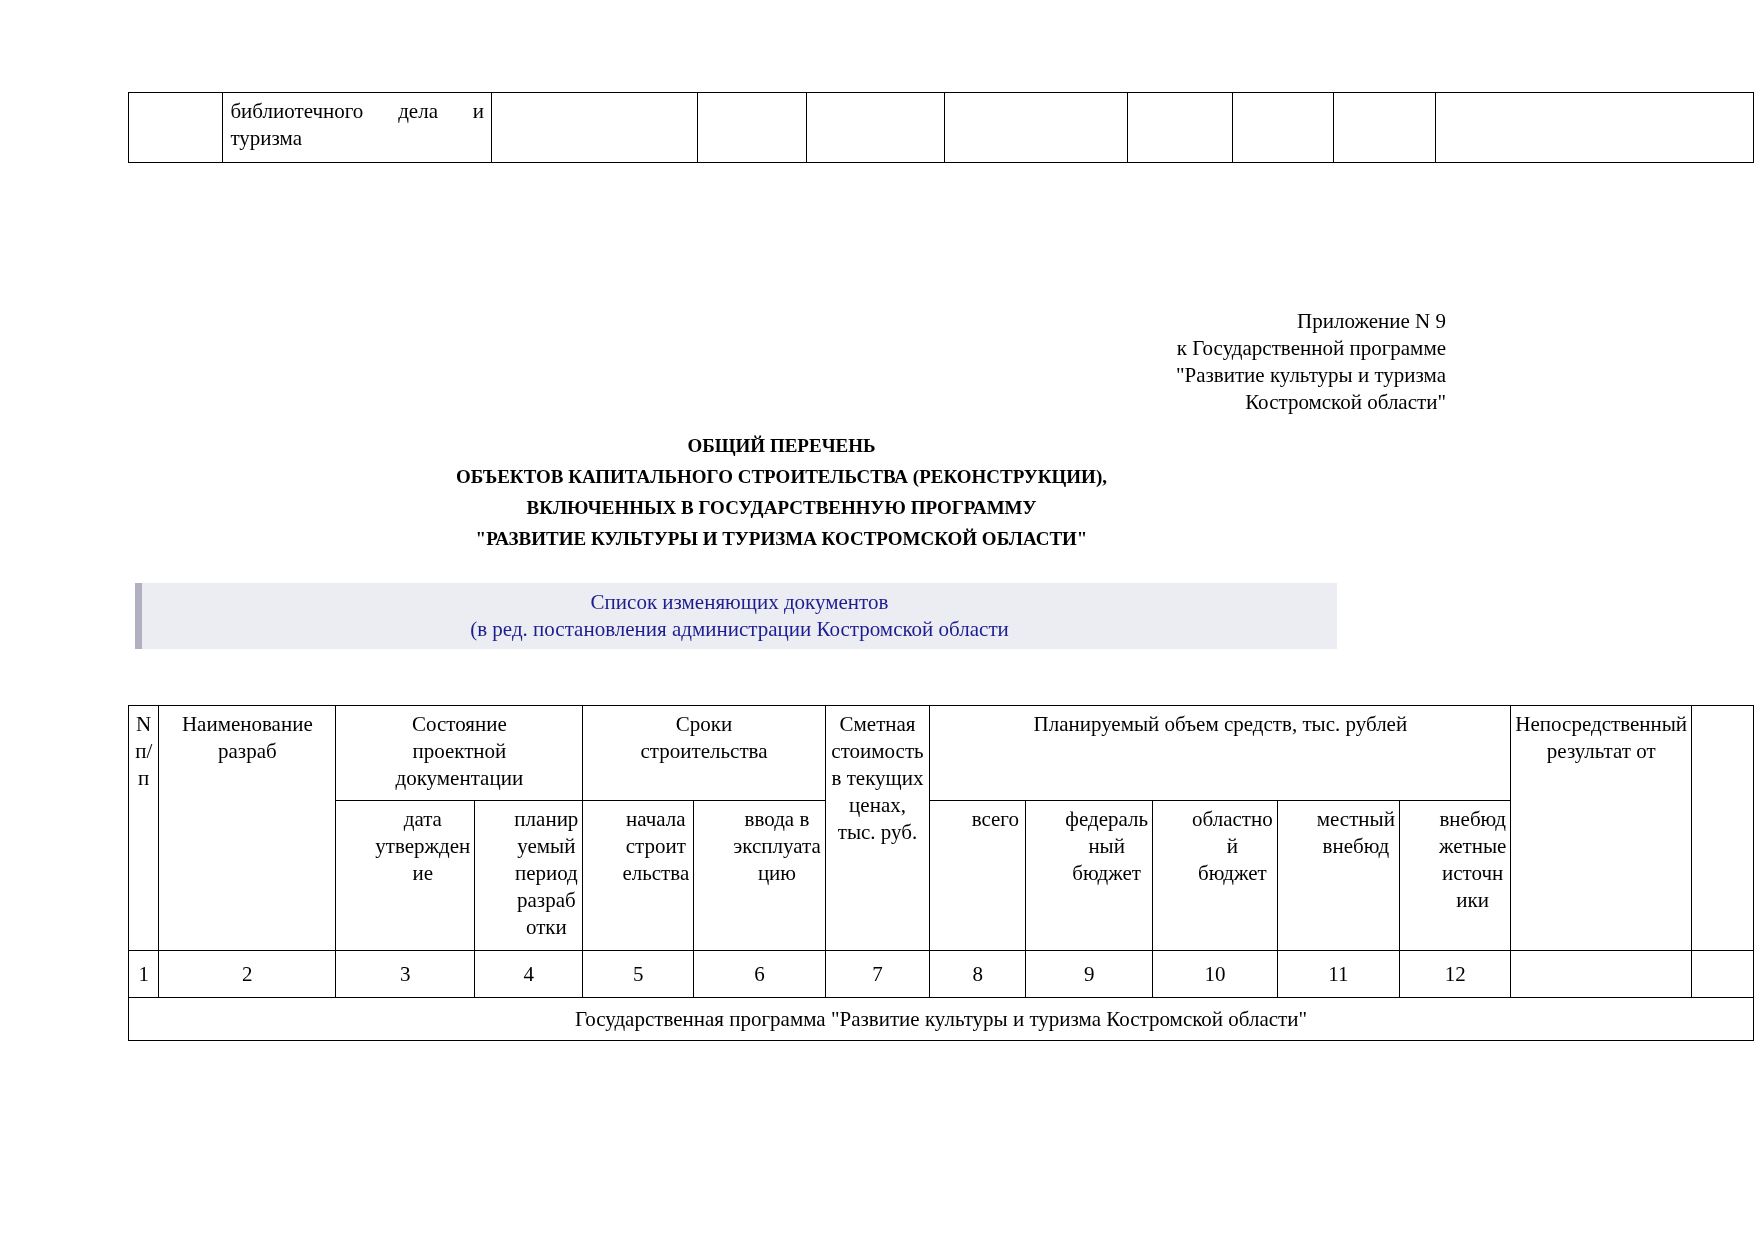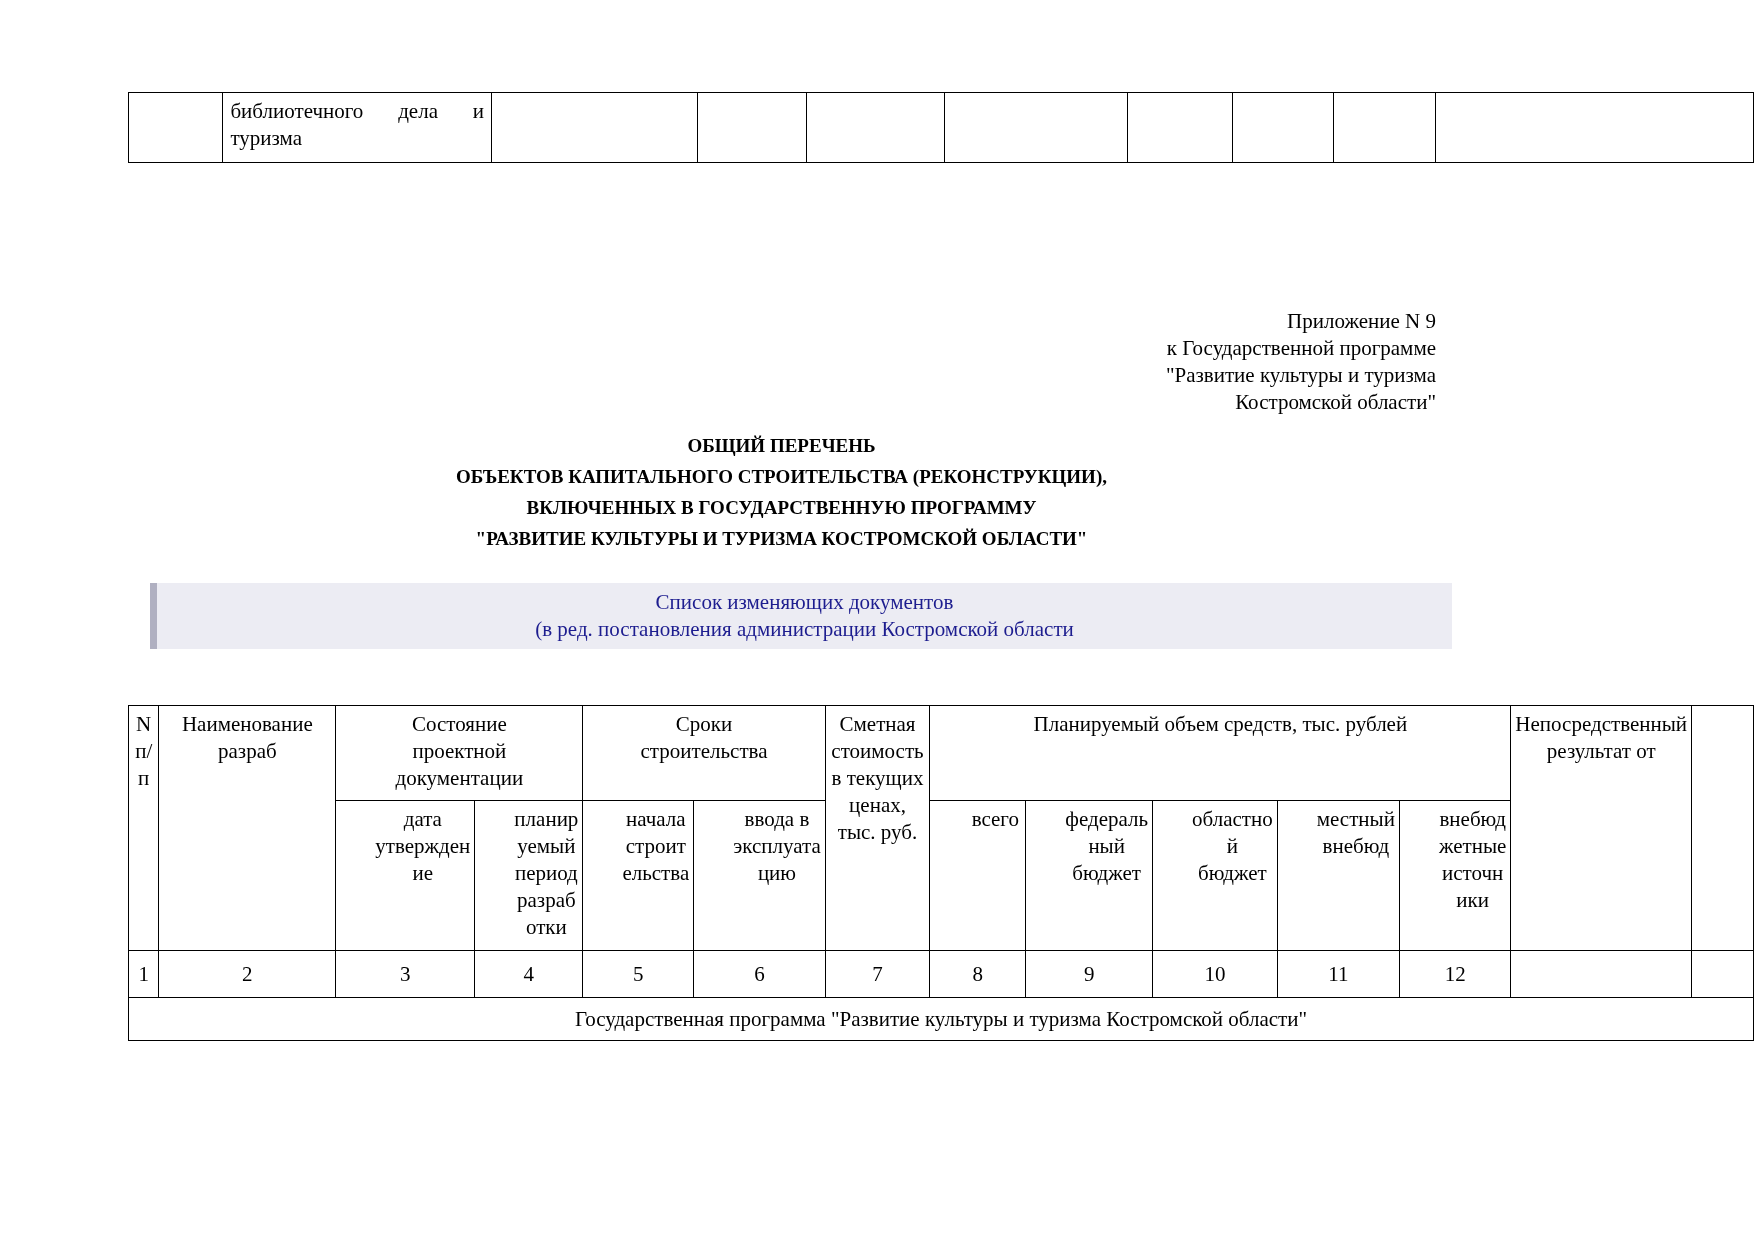--- a/index.html
+++ b/index.html
@@ -9,28 +9,28 @@
   table { border-collapse:collapse; table-layout:fixed; }
   td, th { border:1px solid #000; font-weight:normal; vertical-align:top; line-height:27px; }
 
   
   .frag-table { position:absolute; left:128px; top:92px; }
   .frag-table td { height:70px; }
   .frag-cell-text { padding:5px 7px; text-align:left; }
   .jline { display:block; text-align:justify; text-align-last:justify; }
 
   
-  .appendix { position:absolute; top:308px; right:318px; text-align:right; line-height:27px; }
+  .appendix { position:absolute; top:308px; right:308px; text-align:right; line-height:27px; }
 
   
   .doc-title { position:absolute; left:128px; top:430px; width:1307px; text-align:center;
                font-weight:bold; font-size:19px; line-height:31px; }
 
   
-  .amend-box { position:absolute; left:150px; top:583px; width:1302px;
+  .amend-box { position:absolute; left:135px; top:583px; width:1202px;
                background:#ececf3; border-left:7px solid #b0b0c1;
                color:#1d1d8f; text-align:center; padding:6px 10px; line-height:27px; }
 
   
   .main-table { position:absolute; left:128px; top:705px; }
   .main-table th, .main-table td { text-align:center; padding:5px 4px; white-space:pre-line; }
   .h1 th { height:95px; }
   .h2 th { height:150px;padding-left:39px; }
   .num-row td { height:47px; vertical-align:middle; padding:2px; white-space:normal; }
   .program-row td { height:43px; vertical-align:middle; white-space:normal; }

